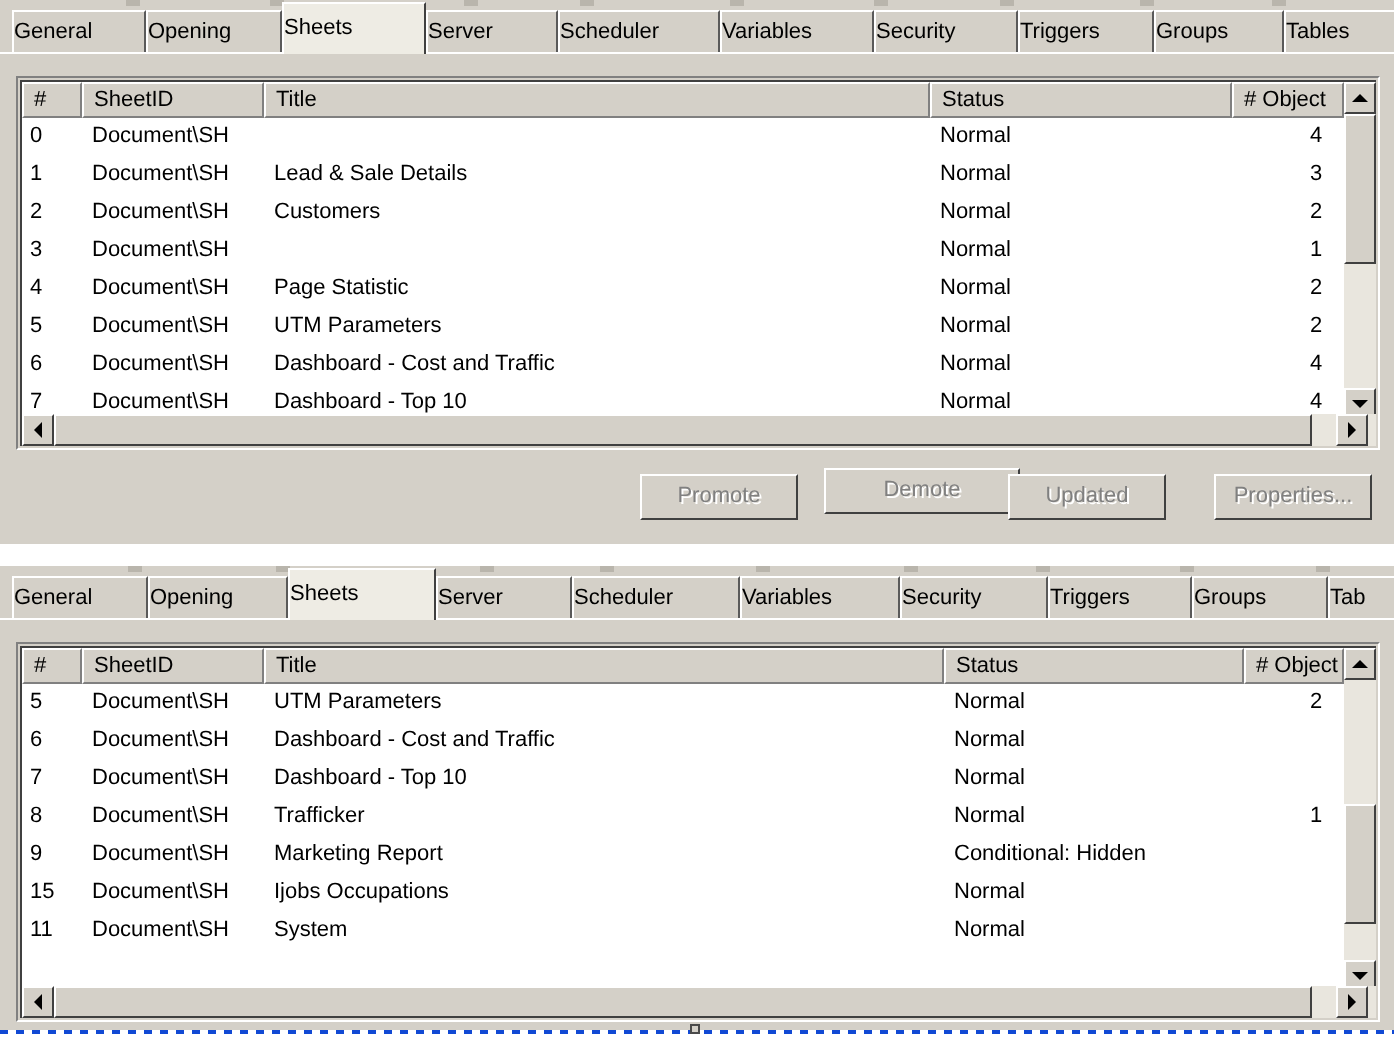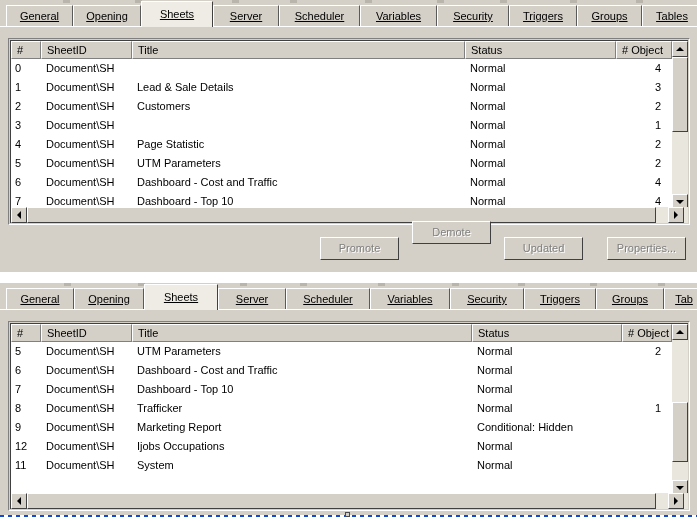--- a/index.html
+++ b/index.html
@@ -24,32 +24,30 @@
     position:relative;
     height:28px;
     background:#d4d0c8;
     overflow:hidden;
   }
   .tab{
     position:absolute;
     top:5px;
     height:21px;
     line-height:21px;
-    text-align:center;
     background:#d4d0c8;
     border-top:1px solid #ffffff;
     border-left:1px solid #ffffff;
     border-right:1px solid #5a5a5a;
     box-sizing:border-box;
     font-size:11px;
     color:#000;
     white-space:nowrap;
     overflow:hidden;
     cursor:default;
-    text-decoration:underline;
   }
   .tab.active{
     top:1px;
     height:26px;
     line-height:24px;
     background:#eeece4;
     border-top:1px solid #ffffff;
     border-left:1px solid #ffffff;
     border-right:1px solid #404040;
     z-index:5;
@@ -340,21 +338,21 @@
         <div class="sbthumb" style="left:16px;top:0;width:629px;height:16px;"></div>
         <div class="sbbtn" style="left:657px;top:0;">
           <span class="arw rt"></span>
         </div>
       </div>
 
     </div>
   </div>
 
   <div class="btn" style="left:320px;top:237px;width:79px;">Promote</div>
-  <div class="btn" style="left:412px;top:221px;width:79px;">Demote</div>
+  <div class="btn" style="left:412px;top:234px;width:98px;">Demote</div>
   <div class="btn" style="left:504px;top:237px;width:79px;">Updated</div>
   <div class="btn" style="left:607px;top:237px;width:79px;">Properties...</div>
 </div>
 
 <div class="white-gap" style="top:272px;height:11px;"></div>
 
 <div class="panel" id="panelBottom" style="top:283px;height:234px;">
 
   <div class="tabstrip">
     <div class="tabline" style="top:26px;"></div>
@@ -428,21 +426,21 @@
 
         <div class="row">
           <div class="cell num" style="left:0;width:30px;">9</div>
           <div class="cell" style="left:30px;width:91px;">Document\SH</div>
           <div class="cell" style="left:461px;width:150px;">Conditional: Hidden</div>
           <div class="cell" style="left:121px;width:340px;">Marketing Report</div>
           <div class="cell num" style="left:640px;width:24px;"></div>
         </div>
 
         <div class="row">
-          <div class="cell num" style="left:0;width:30px;">12</div>
+          <div class="cell num" style="left:0;width:30px;">15</div>
           <div class="cell" style="left:30px;width:91px;">Document\SH</div>
           <div class="cell" style="left:121px;width:340px;">Ijobs Occupations</div>
           <div class="cell" style="left:461px;width:150px;">Normal</div>
           <div class="cell num" style="left:640px;width:24px;"></div>
         </div>
 
         <div class="row">
           <div class="cell num" style="left:0;width:30px;">11</div>
           <div class="cell" style="left:30px;width:91px;">Document\SH</div>
           <div class="cell" style="left:121px;width:340px;">System</div>

